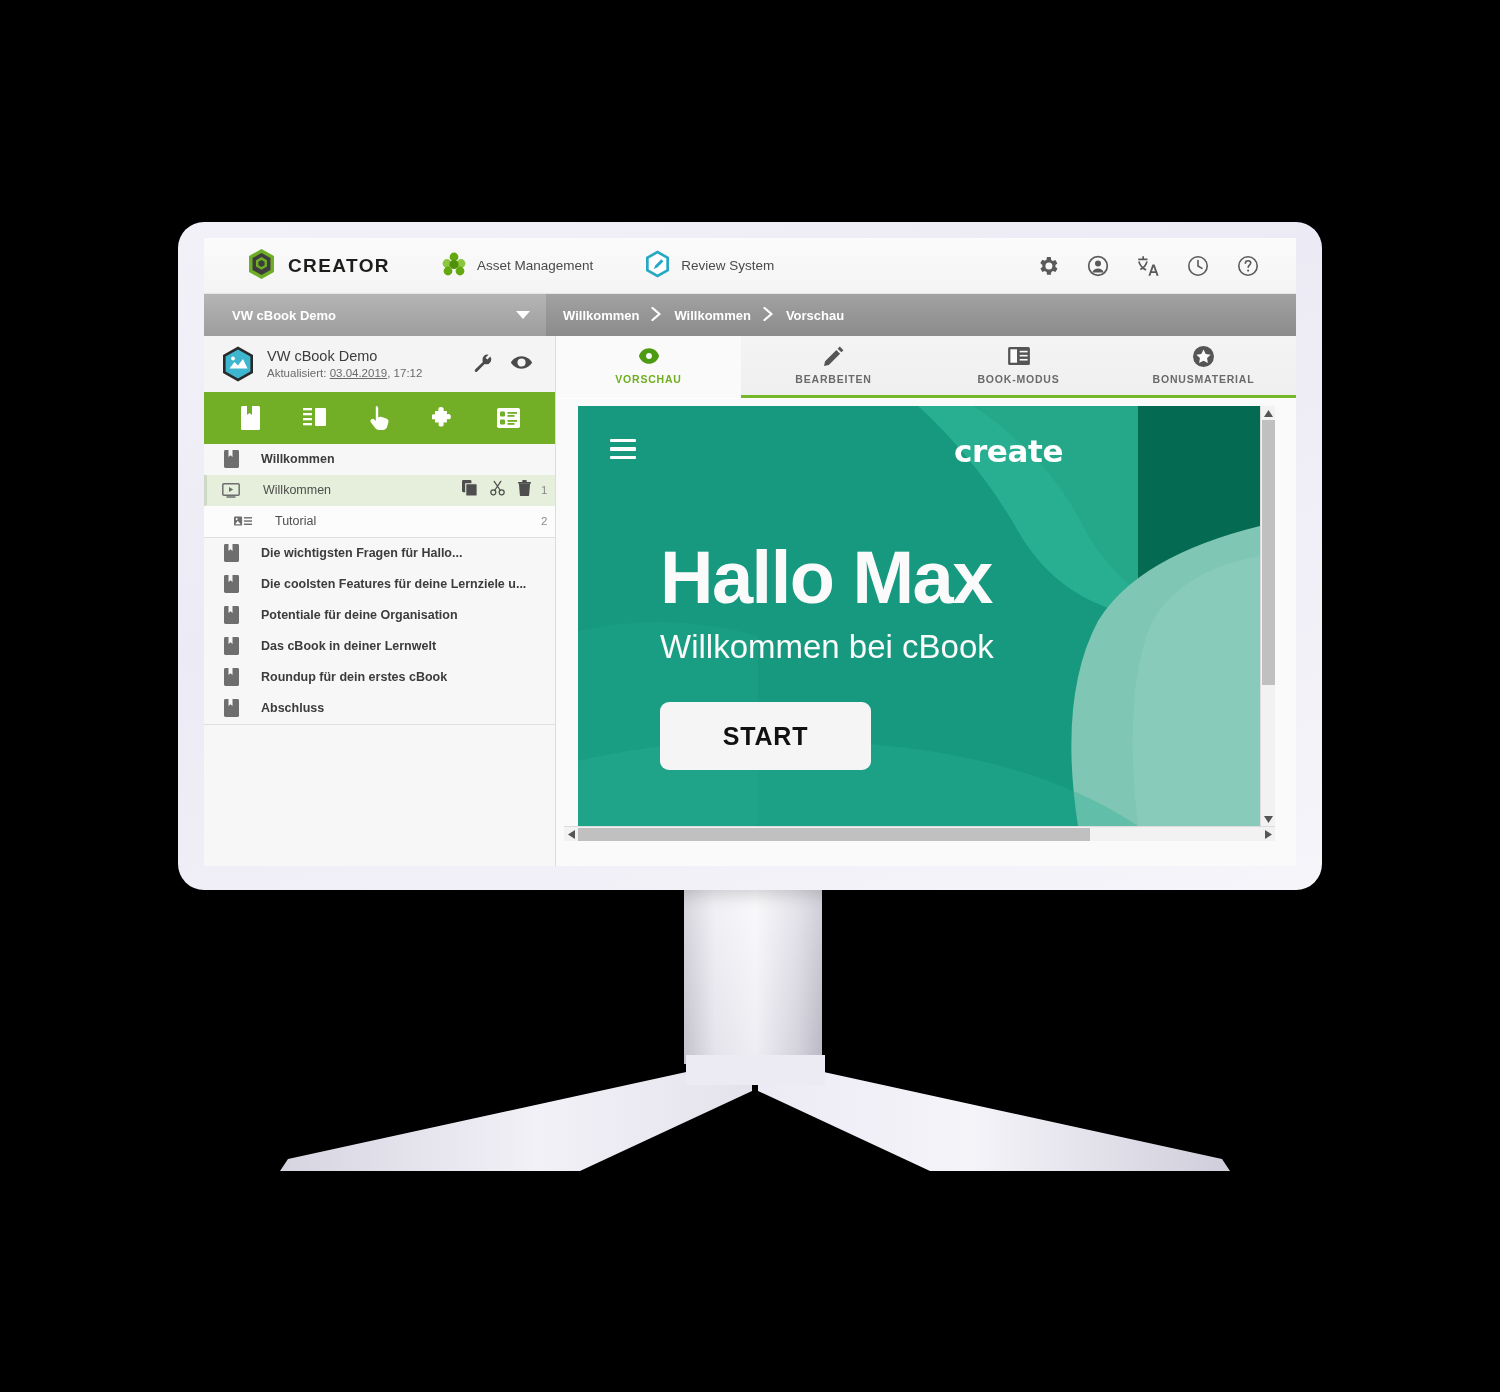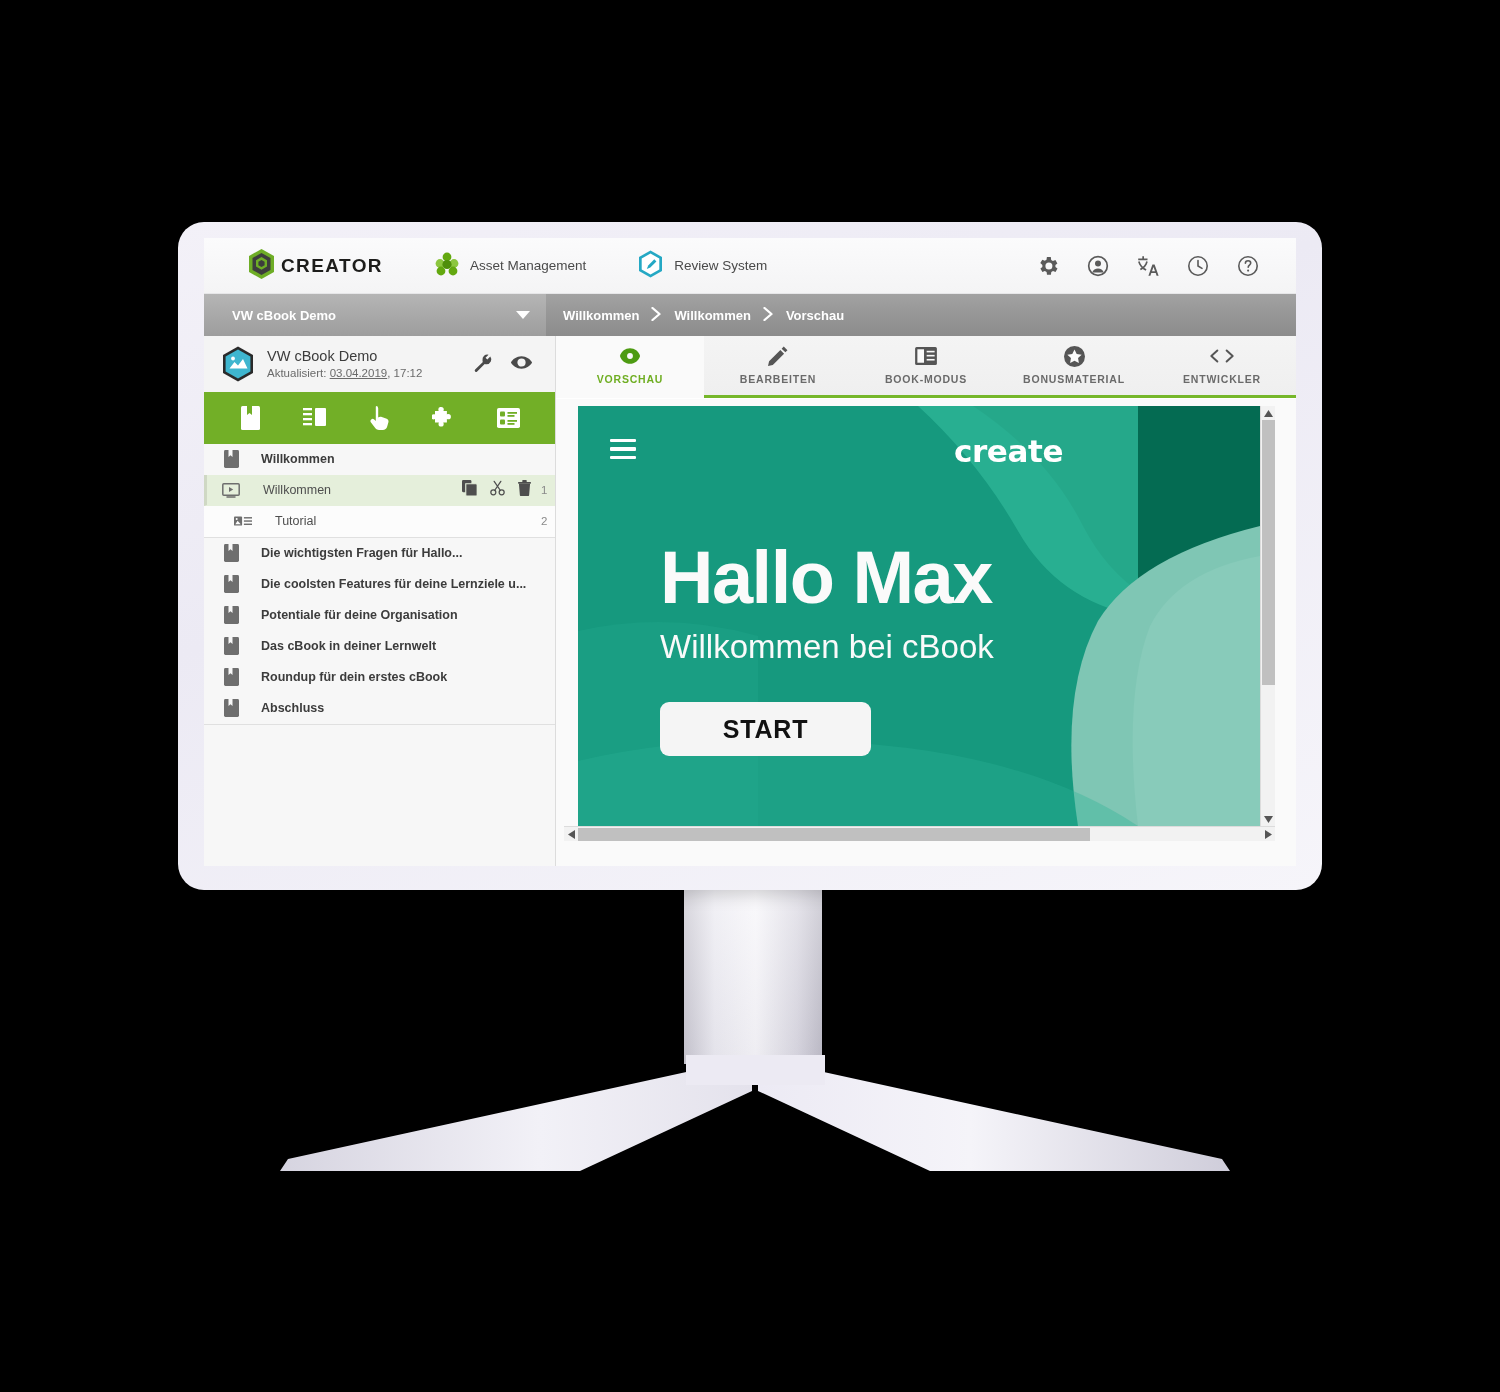--- a/index.html
+++ b/index.html
@@ -51,21 +51,21 @@
   .app-header {
     position: absolute; left: 0; top: 0;
     width: 1092px; height: 56px;
     background: linear-gradient(180deg,#fbfbfc 0%,#f4f4f5 100%);
     display: flex; align-items: center;
     border-bottom: 1px solid #e6e6e8;
   }
   .brand { display:flex; align-items:center; margin-left: 44px; }
   .brand-name {
     font-size: 19px; font-weight: bold; letter-spacing: 1.4px;
-    color: #1d1d1b; margin-left: 6px;
+    color: #1d1d1b; margin-left: 13px;
   }
   .app-link { display:flex; align-items:center; margin-left: 52px; }
   .app-link-label { font-size: 13.5px; color: #4a4a4a; margin-left: 11px; }
   .header-icons {
     margin-left:auto; margin-right: 36px;
     display:flex; align-items:center; gap: 26px;
   }
   .hicon { width: 24px; height: 24px; color:#5a5a5a; cursor:pointer; }
 
   
@@ -179,21 +179,21 @@
     position:absolute; left:82px; top:135px;
     font-size:74px; font-weight:bold; color:#fafafa;
     letter-spacing:-1.5px; line-height:1;
   }
   .slide-h2 {
     position:absolute; left:82px; top:222px;
     font-size:33px; color:#fafafa; font-weight:400;
   }
   .slide-start {
     position:absolute; left:82px; top:296px;
-    width:211px; height:54px;
+    width:211px; height:68px;
     background:#f5f5f5; border:none; border-radius:9px;
     font-size:25px; font-weight:bold; color:#111;
     letter-spacing:.8px; cursor:pointer;
     font-family:"Liberation Sans", sans-serif;
   }
 
   
   .vscroll {
     position:absolute; left:704px; top:7px;
     width:15px; height:420px; background:#f2f2f2;
@@ -572,29 +572,20 @@
       </div>
       <div class="tab">
         <span class="tab-ico">
           <svg width="21" height="21" viewBox="0 0 22 22" fill="currentColor">
             <circle cx="11" cy="11" r="11"></circle>
             <path d="M11 3.6l2.3 4.7 5.2.8-3.8 3.6.9 5.1-4.6-2.4-4.6 2.4.9-5.1L3.5 9.1l5.2-.8z" fill="#fafafa"></path>
           </svg>
         </span>
         <span class="tab-label">BONUSMATERIAL</span>
       </div>
-      <div class="tab">
-        <span class="tab-ico">
-          <svg width="26" height="16" viewBox="0 0 28 16" fill="none" stroke="currentColor" stroke-width="2.1" stroke-linecap="round" stroke-linejoin="round">
-            <path d="M9 2 L2.5 8 L9 14"></path>
-              <path d="M19 2 L25.5 8 L19 14"></path>
-          </svg>
-        </span>
-        <span class="tab-label">ENTWICKLER</span>
-      </div>
     </div>
 
     <div class="preview-wrap">
       <div class="preview-frame">
 
         <div class="slide">
           <svg width="682" height="420" viewBox="0 0 682 420" preserveAspectRatio="none">
             <rect width="682" height="420" fill="#16997e"></rect>
             <path d="M682 0 L682 210 Q560 225 505 120 Q470 50 395 0 Z" fill="#046b52"></path>
             <path d="M340 0 Q400 55 440 125 Q480 195 560 210 L560 0 Z" fill="#2bb394" opacity="0.85"></path>

